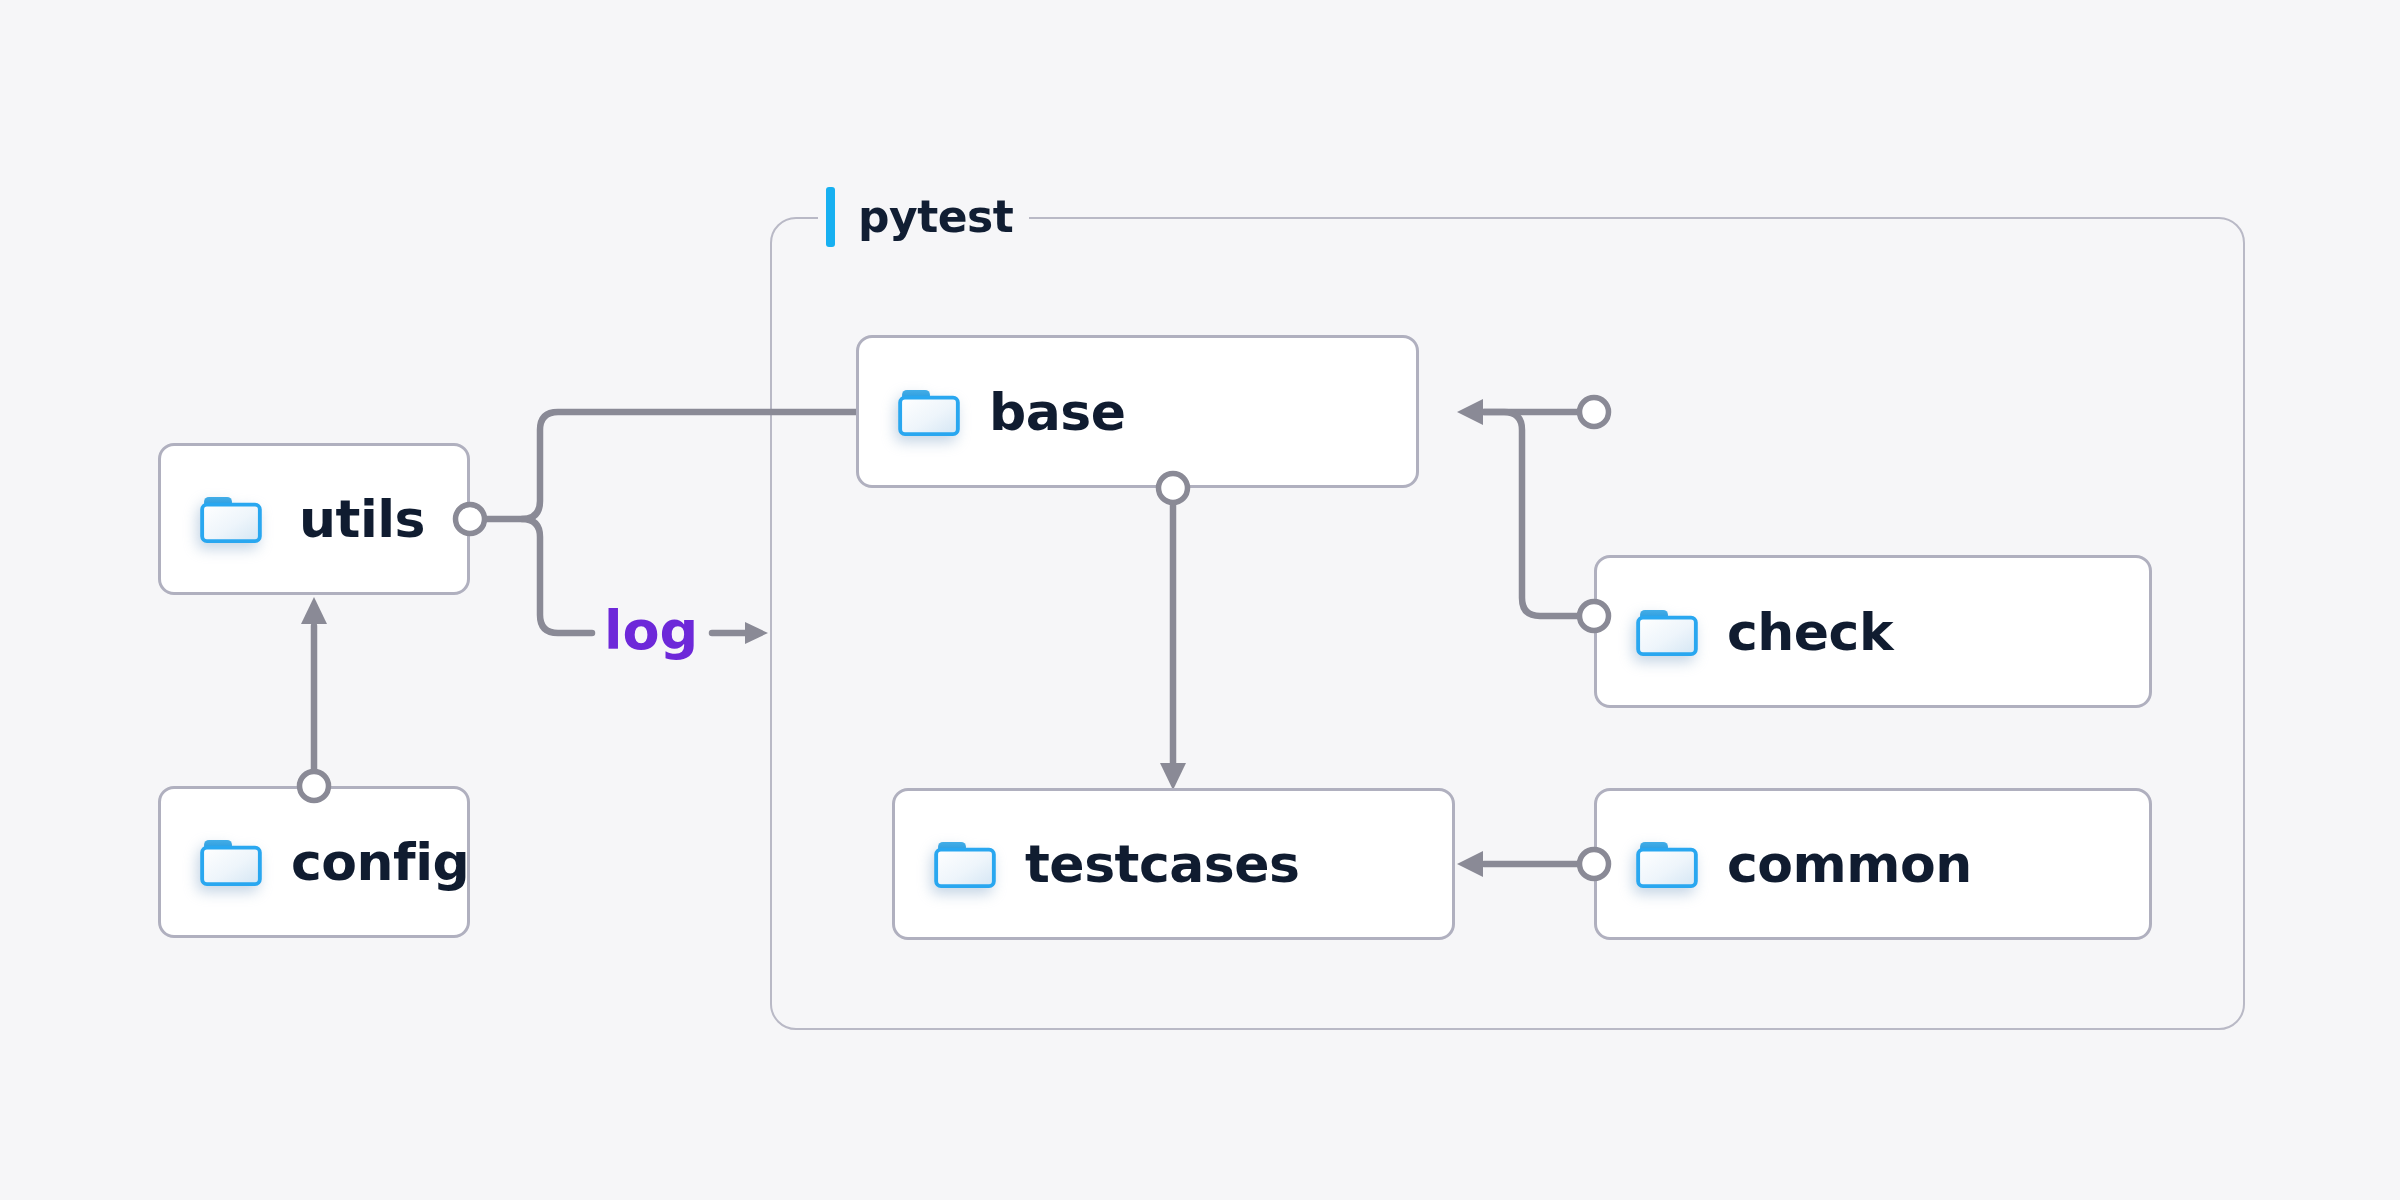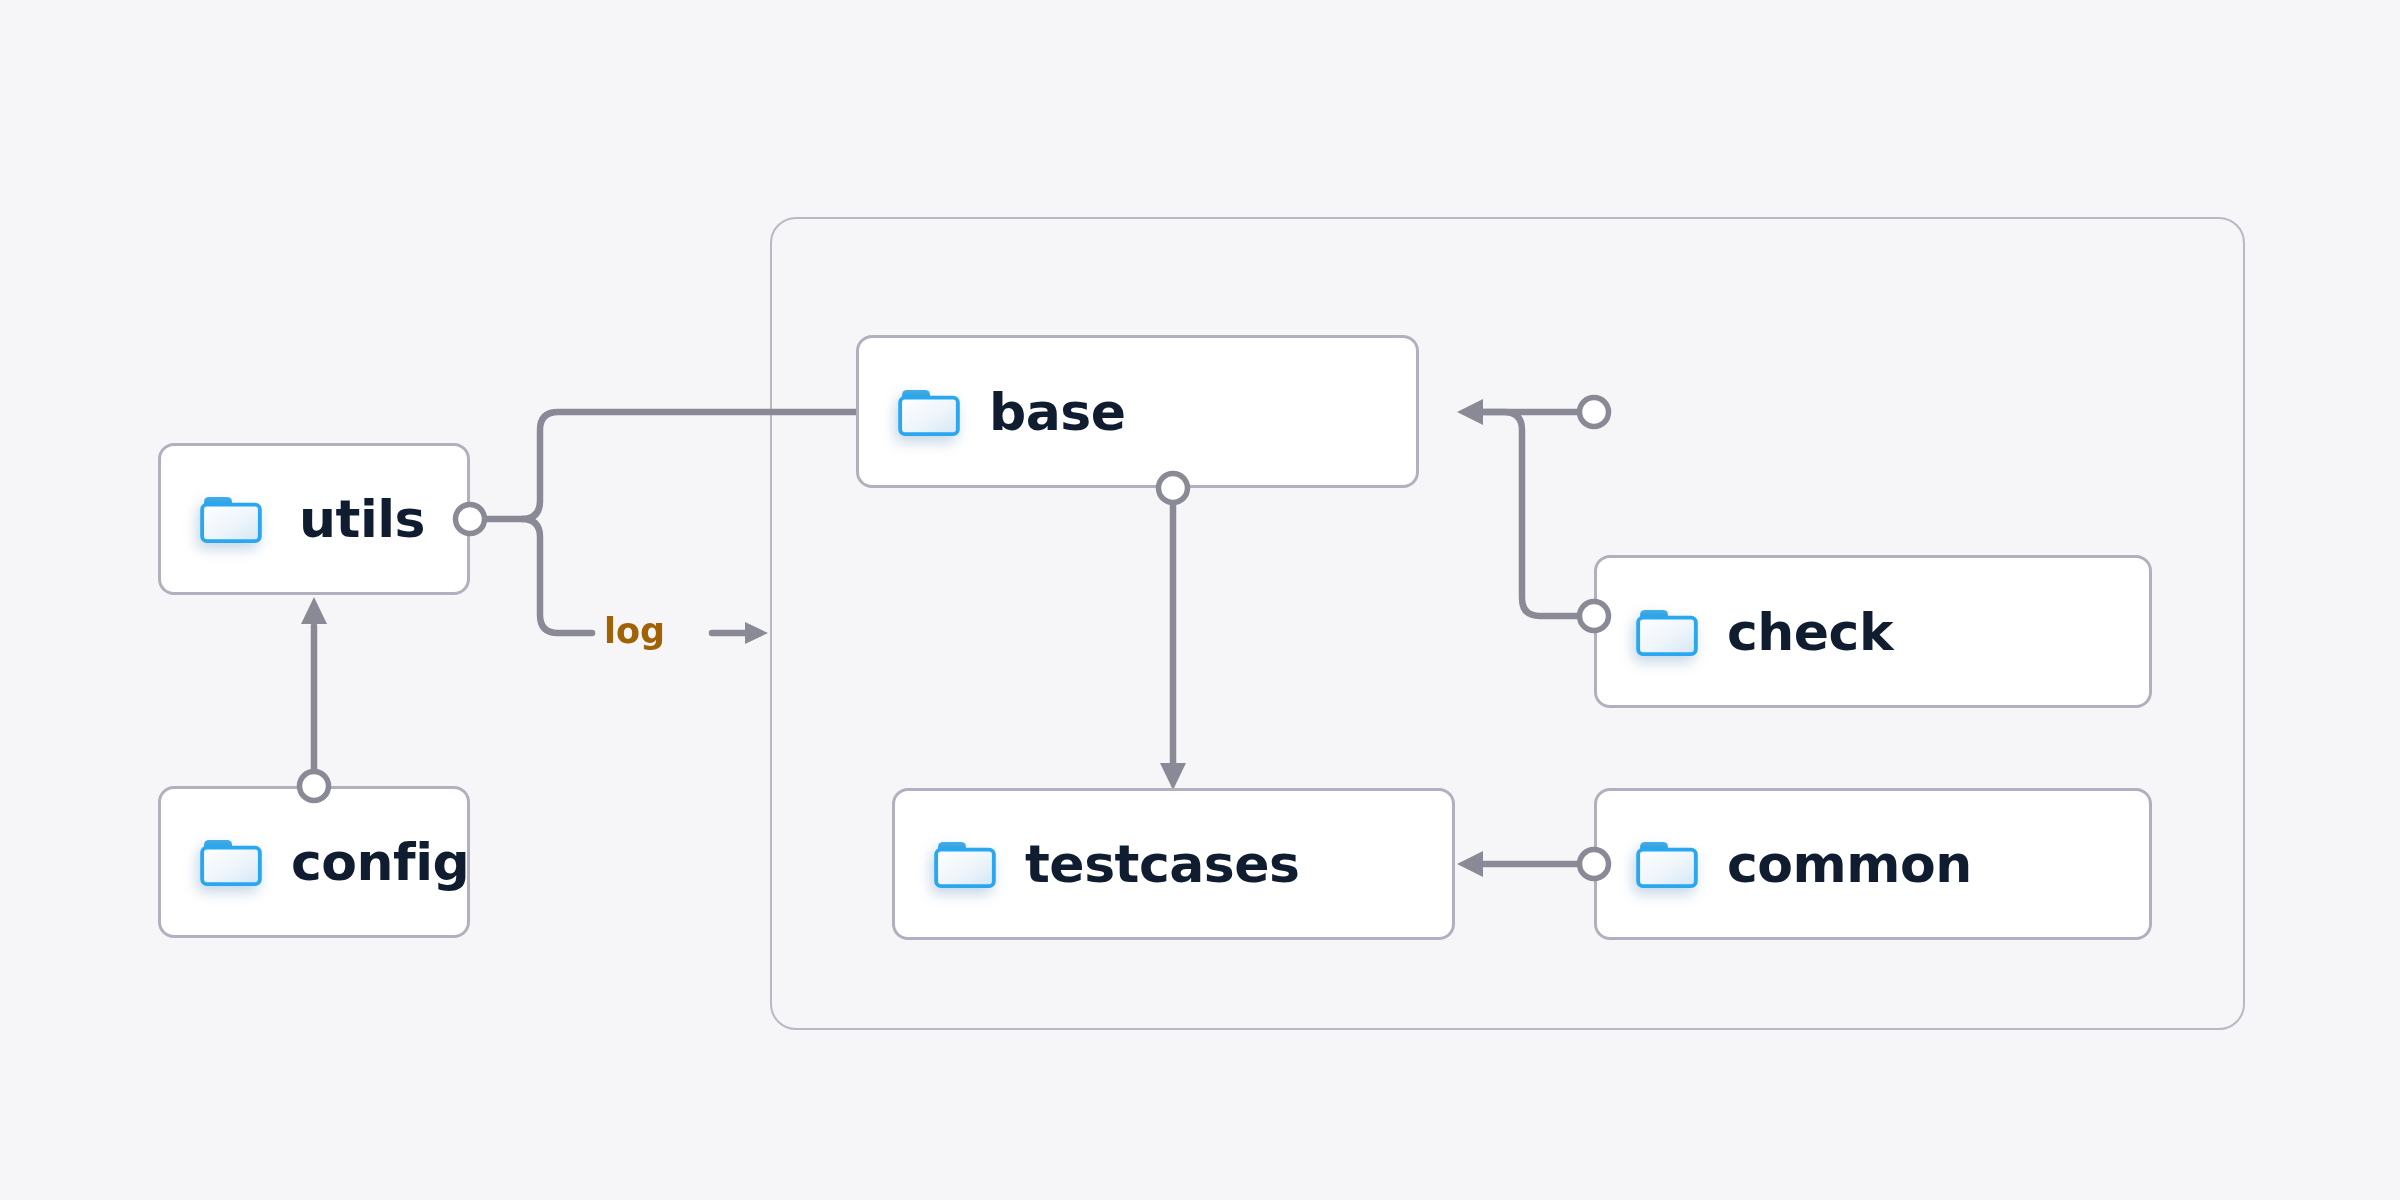--- a/index.html
+++ b/index.html
@@ -81,23 +81,23 @@
   #node-testcases { left: 892px;  top: 788px; width: 563px; height: 152px; }
   #node-pymilvus  { left: 1594px; top: 335px; width: 558px; height: 153px; }
   #node-check     { left: 1594px; top: 539px; width: 558px; height: 153px; margin-top: 16px; }
   #node-common    { left: 1594px; top: 788px; width: 558px; height: 152px; }
 
   
   .log-label {
     position: absolute;
     left: 604px; top: 633px;
     transform: translateY(-54%);
-    font-size: 35px;
+    font-size: 54px;
     font-weight: bold;
-    color: #a16207;
+    color: #6d28d9;
     z-index: 2;
     line-height: 1;
   }
 </style>
 </head>
 <body>
 
 <svg width="0" height="0" style="position:absolute" aria-hidden="true">
   <defs>
     <linearGradient id="gtab" x1="0" y1="0" x2="0" y2="1">
@@ -108,20 +108,24 @@
       <stop offset="0" stop-color="#ffffff"></stop>
       <stop offset="0.55" stop-color="#eef5fb"></stop>
       <stop offset="1" stop-color="#d4e6f4"></stop>
     </linearGradient>
   </defs>
 </svg>
 
 <div class="stage">
 
   <div class="group-box"></div>
+  <div class="group-label">
+    <div class="accent-bar"></div>
+    <span class="txt">pytest</span>
+  </div>
 
   <svg class="edges" width="2400" height="1200" viewBox="0 0 2400 1200">
 
     <path class="edge-line" d="M485 519 H522 Q540 519 540 501 V430 Q540 412 558 412 H868"></path>
     <polygon class="edge-head" points="890,412 866,399 866,425"></polygon>
 
     <path class="edge-line" d="M522 519 Q540 519 540 537 V615 Q540 633 558 633 H592"></path>
     <path class="edge-line" d="M712 633 H745"></path>
     <polygon class="edge-head" points="768,633 745,622 745,644"></polygon>
 

